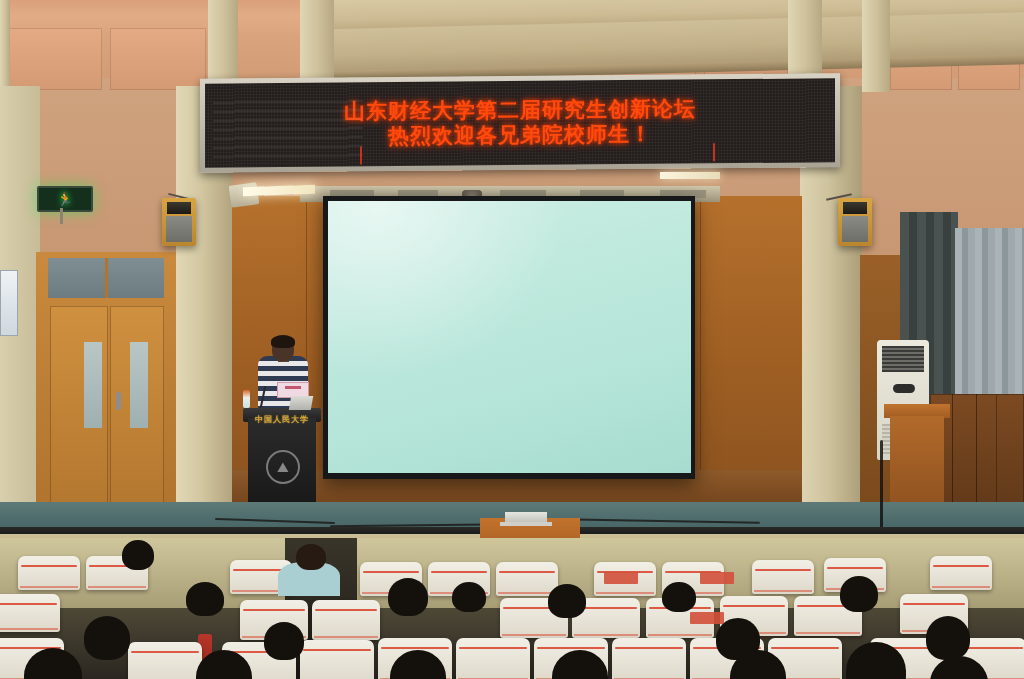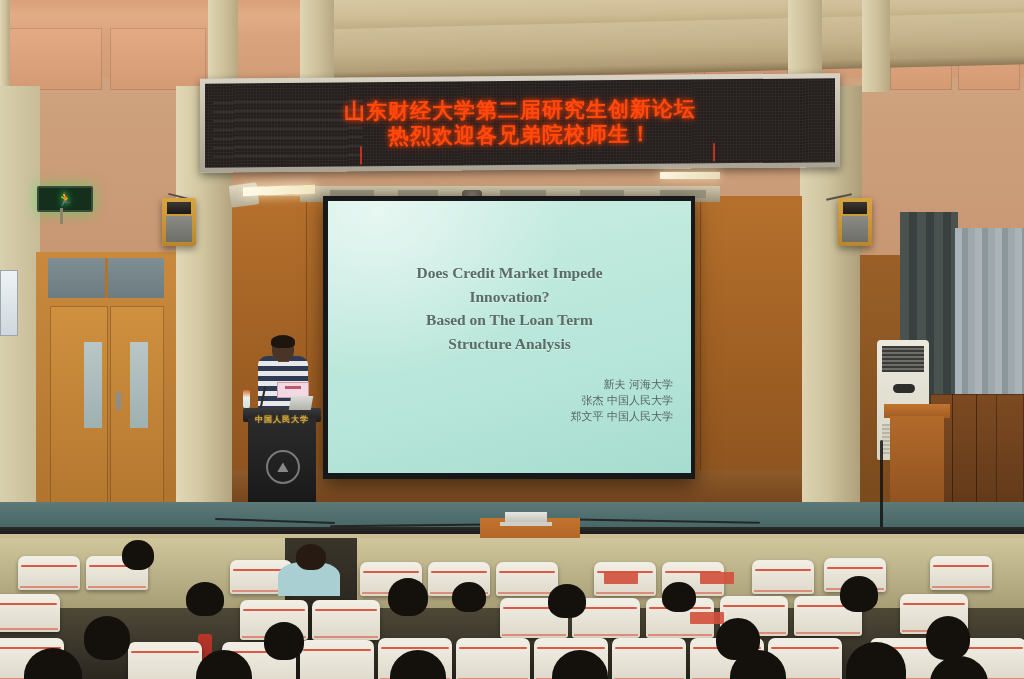--- a/index.html
+++ b/index.html
@@ -267,31 +267,20 @@
   <div class="vent" style="left:580px;width:44px;"></div>
   <div class="vent" style="left:660px;width:46px;"></div>
   <div class="dome-cam"></div>
   <div class="cam-mount"></div>
   <div class="tube-light"></div>
   <div class="tube-light2"></div>
 
   <div class="screen-frame">
     <div class="screen">
       <div class="screen-glow"></div>
-      <div class="slide">
-        <div class="slide-title">Does Credit Market Impede</div>
-        <div class="slide-title">Innovation?</div>
-        <div class="slide-title">Based on The Loan Term</div>
-        <div class="slide-title">Structure Analysis</div>
-      </div>
-      <div class="slide-authors">
-        <div>新夫  河海大学</div>
-        <div>张杰  中国人民大学</div>
-        <div>郑文平  中国人民大学</div>
-      </div>
     </div>
   </div>
 
   <div class="door-surround"></div>
   <div class="door-transom"></div>
   <div style="position:absolute;left:105px;top:258px;width:3px;height:40px;background:#b0742f;"></div>
   <div class="door-leaf" style="left:50px;width:58px;"></div>
   <div class="door-leaf" style="left:110px;width:54px;"></div>
   <div class="door-glass" style="left:84px;top:342px;"></div>
   <div class="door-glass" style="left:130px;top:342px;"></div>

